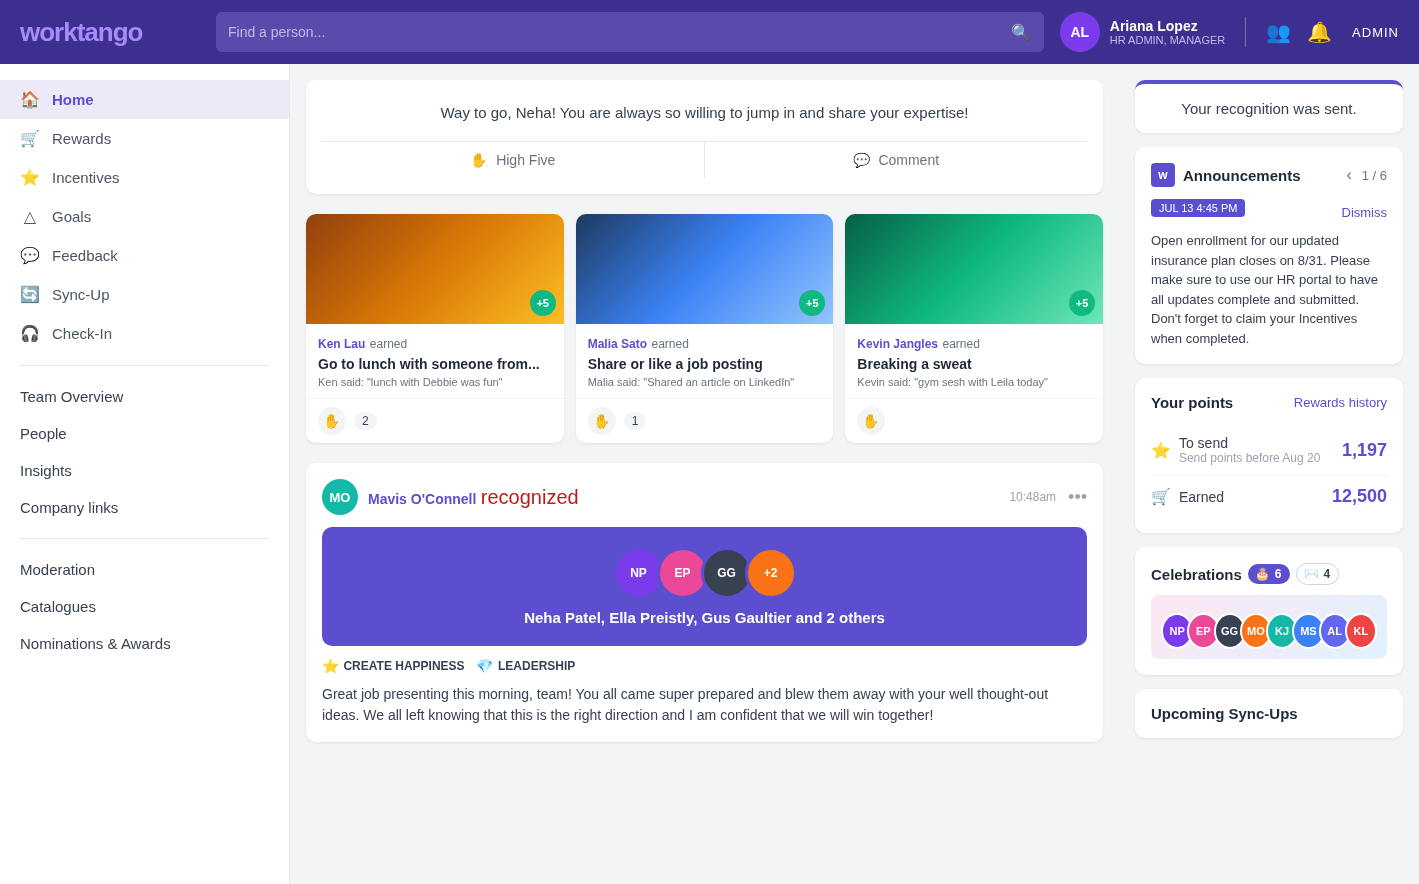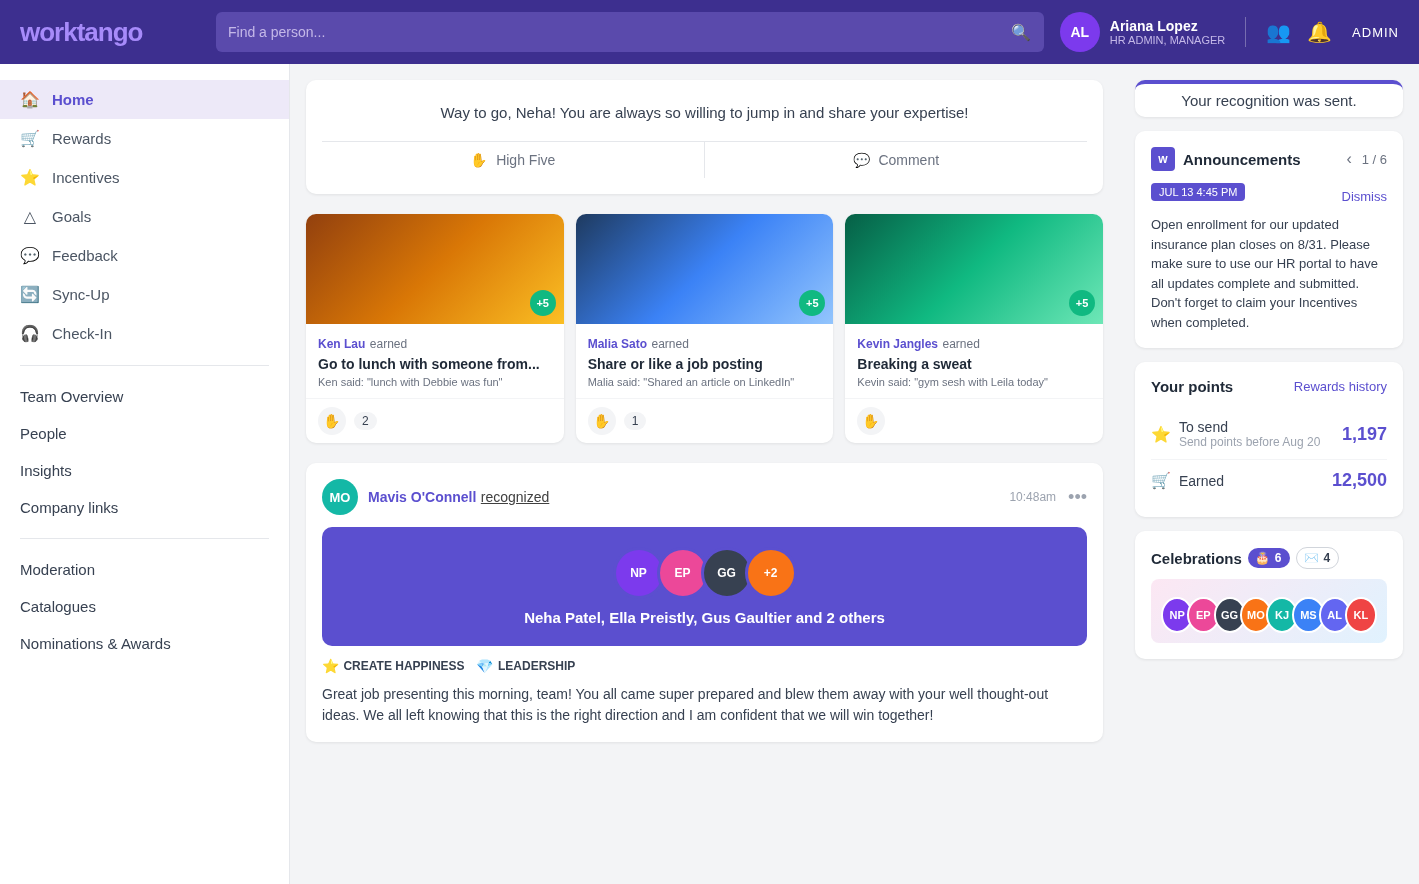--- a/index.html
+++ b/index.html
@@ -248,21 +248,21 @@
       border-radius: 50%;
       background: #8b7ac4;
       display: flex;
       align-items: center;
       justify-content: center;
       color: white;
       font-size: 13px;
       font-weight: bold;
     }
     .post-author { color: #5b4fcf; font-size: 14px; font-weight: 600; }
-    .post-action { color: #404040; font-size: 14px; text-decoration: underline; }
+    .post-action { color: #b91c1c; font-size: 20px; }
     .post-time { color: #9ca3af; font-size: 12px; margin-left: 40px; }
     .post-menu { color: #9ca3af; font-size: 18px; cursor: pointer; }
 
     .recognition-banner-inner {
       background: #5b4fcf;
       border-radius: 10px;
       padding: 20px;
       text-align: center;
       margin-bottom: 12px;
     }
@@ -308,21 +308,21 @@
       padding: 16px;
       overflow-y: auto;
       display: flex;
       flex-direction: column;
       gap: 14px;
     }
 
     .recognition-sent {
       background: white;
       border-radius: 10px;
-      padding: 8px;
+      padding: 16px;
       box-shadow: 0 1px 3px rgba(0,0,0,0.08);
       text-align: center;
       border-top: 4px solid #5b4fcf;
     }
     .recognition-sent p { font-size: 15px; color: #374151; font-weight: 500; }
 
     .announcements {
       background: white;
       border-radius: 10px;
       padding: 16px;
@@ -721,16 +721,21 @@
           <div class="cel-avatar" style="background:#374151">GG</div>
           <div class="cel-avatar av-orange">MO</div>
           <div class="cel-avatar av-teal">KJ</div>
           <div class="cel-avatar av-blue">MS</div>
           <div class="cel-avatar av-indigo">AL</div>
           <div class="cel-avatar av-red">KL</div>
         </div>
       </div>
     </div>
 
+    <div class="points-panel">
+      <div class="upcoming-header">
+        <span class="upcoming-title">Upcoming Sync-Ups</span>
+      </div>
+    </div>
 
   </aside>
 
 </div>
 
 </body></html>

